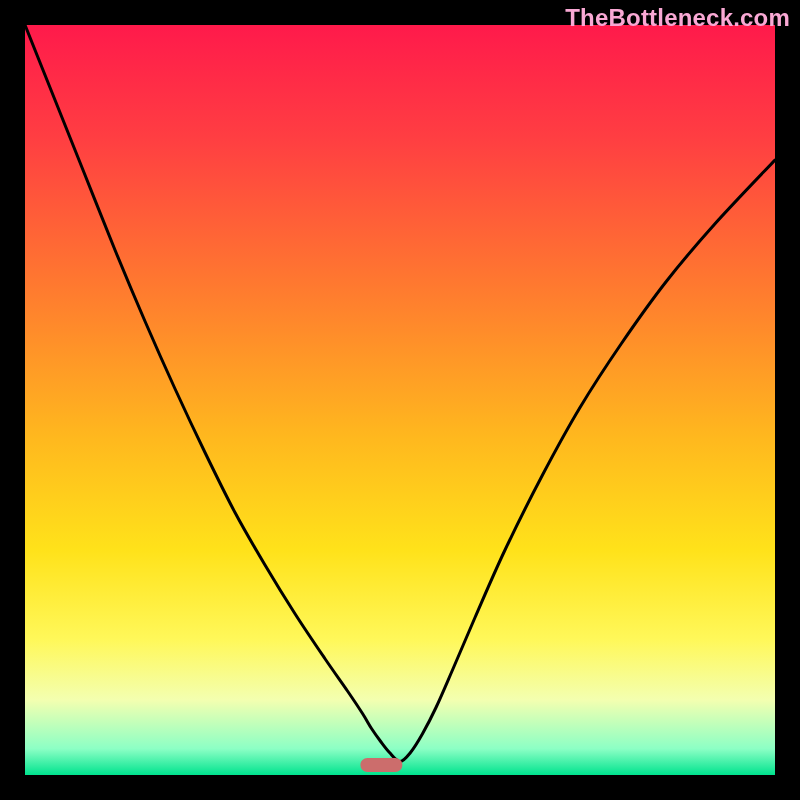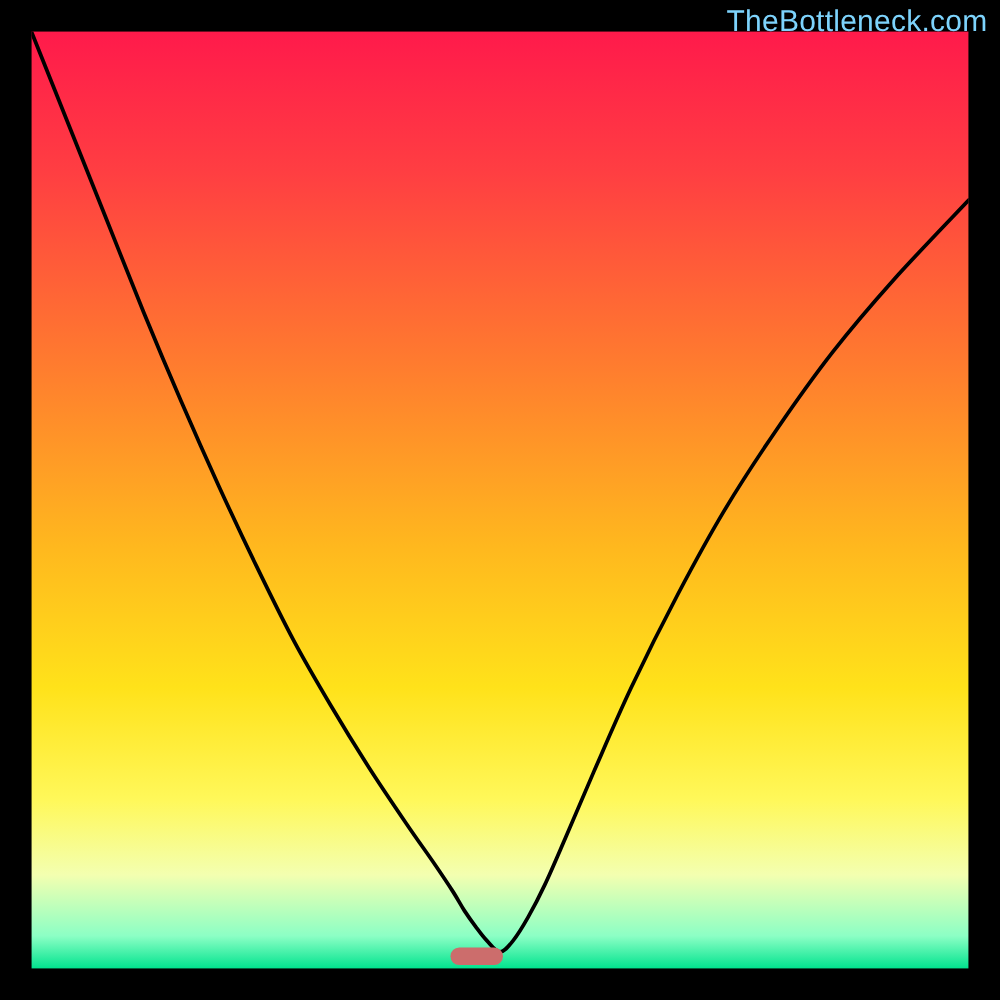--- a/index.html
+++ b/index.html
@@ -47,22 +47,22 @@
     border-radius: 7px;
     background: #cc6d6c;
     transform: translate(-50%, -50%);
   }
   .watermark {
     position: absolute;
     top: 4px;
     right: 10px;
     font-family: Arial, Helvetica, sans-serif;
     font-size: 24px;
-    font-weight: 400;
-    color: #7dd3fc;
+    font-weight: 700;
+    color: #f9a8d4;
     letter-spacing: 0.2px;
     pointer-events: none;
     user-select: none;
   }
 </style>
 </head>
 <body>
 
 <div class="frame">
   <div class="plot">

